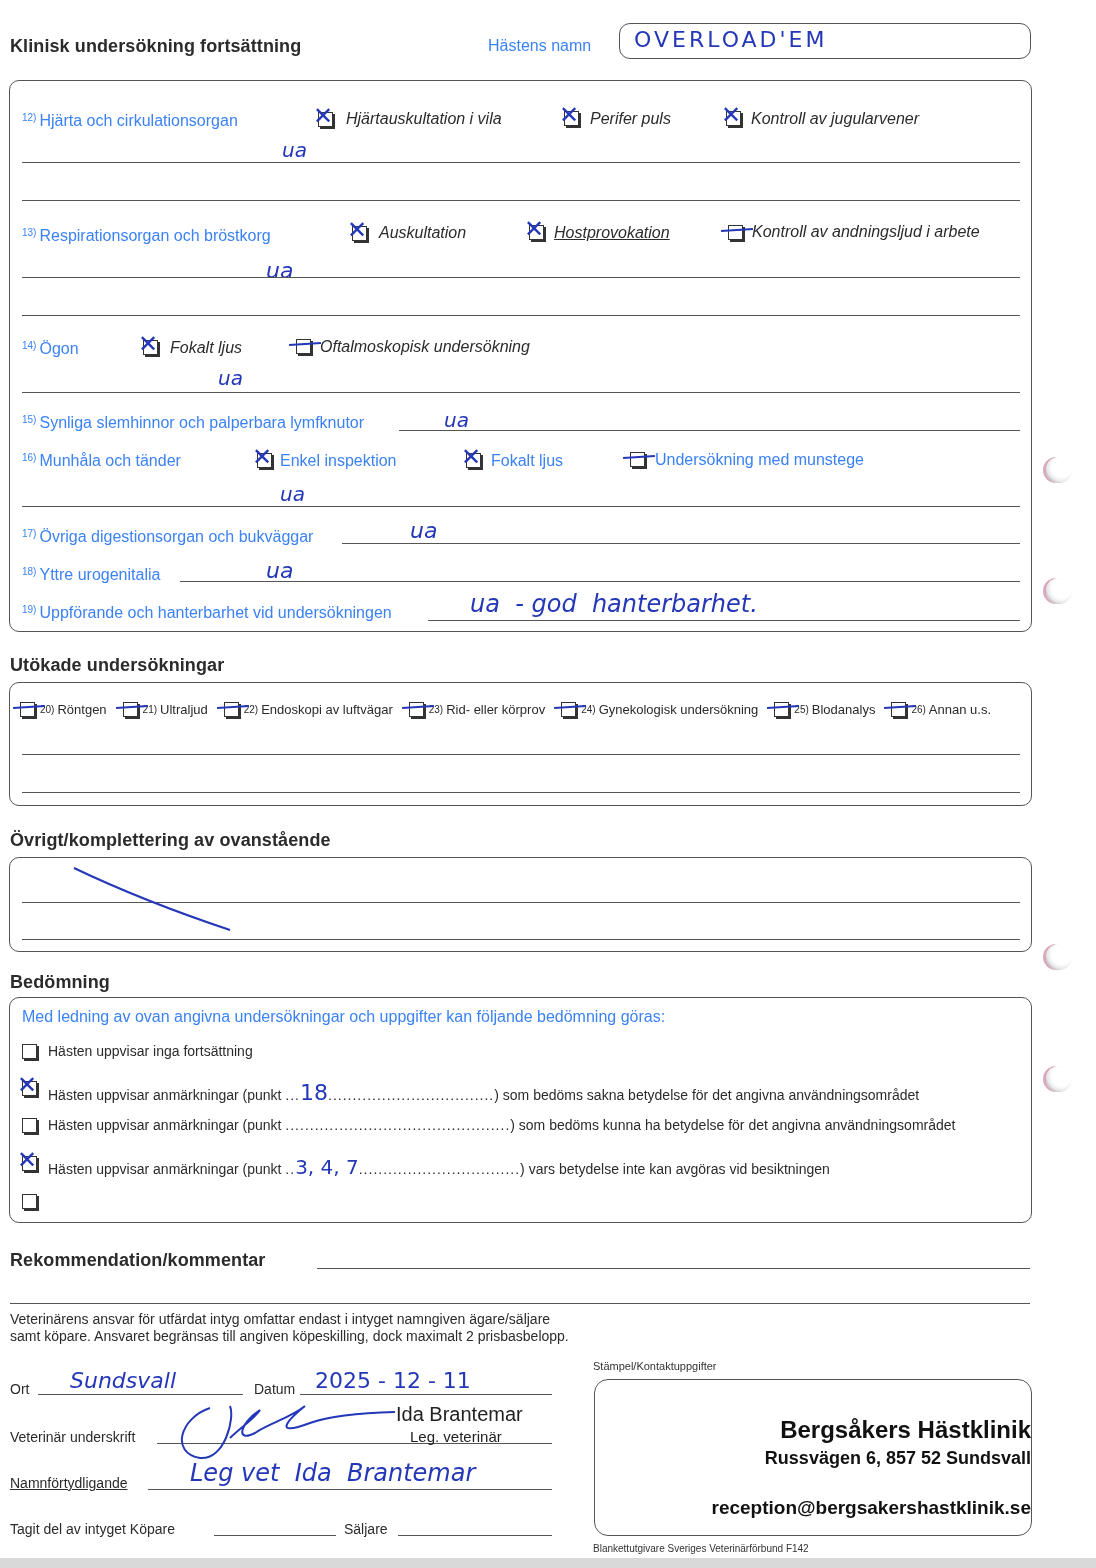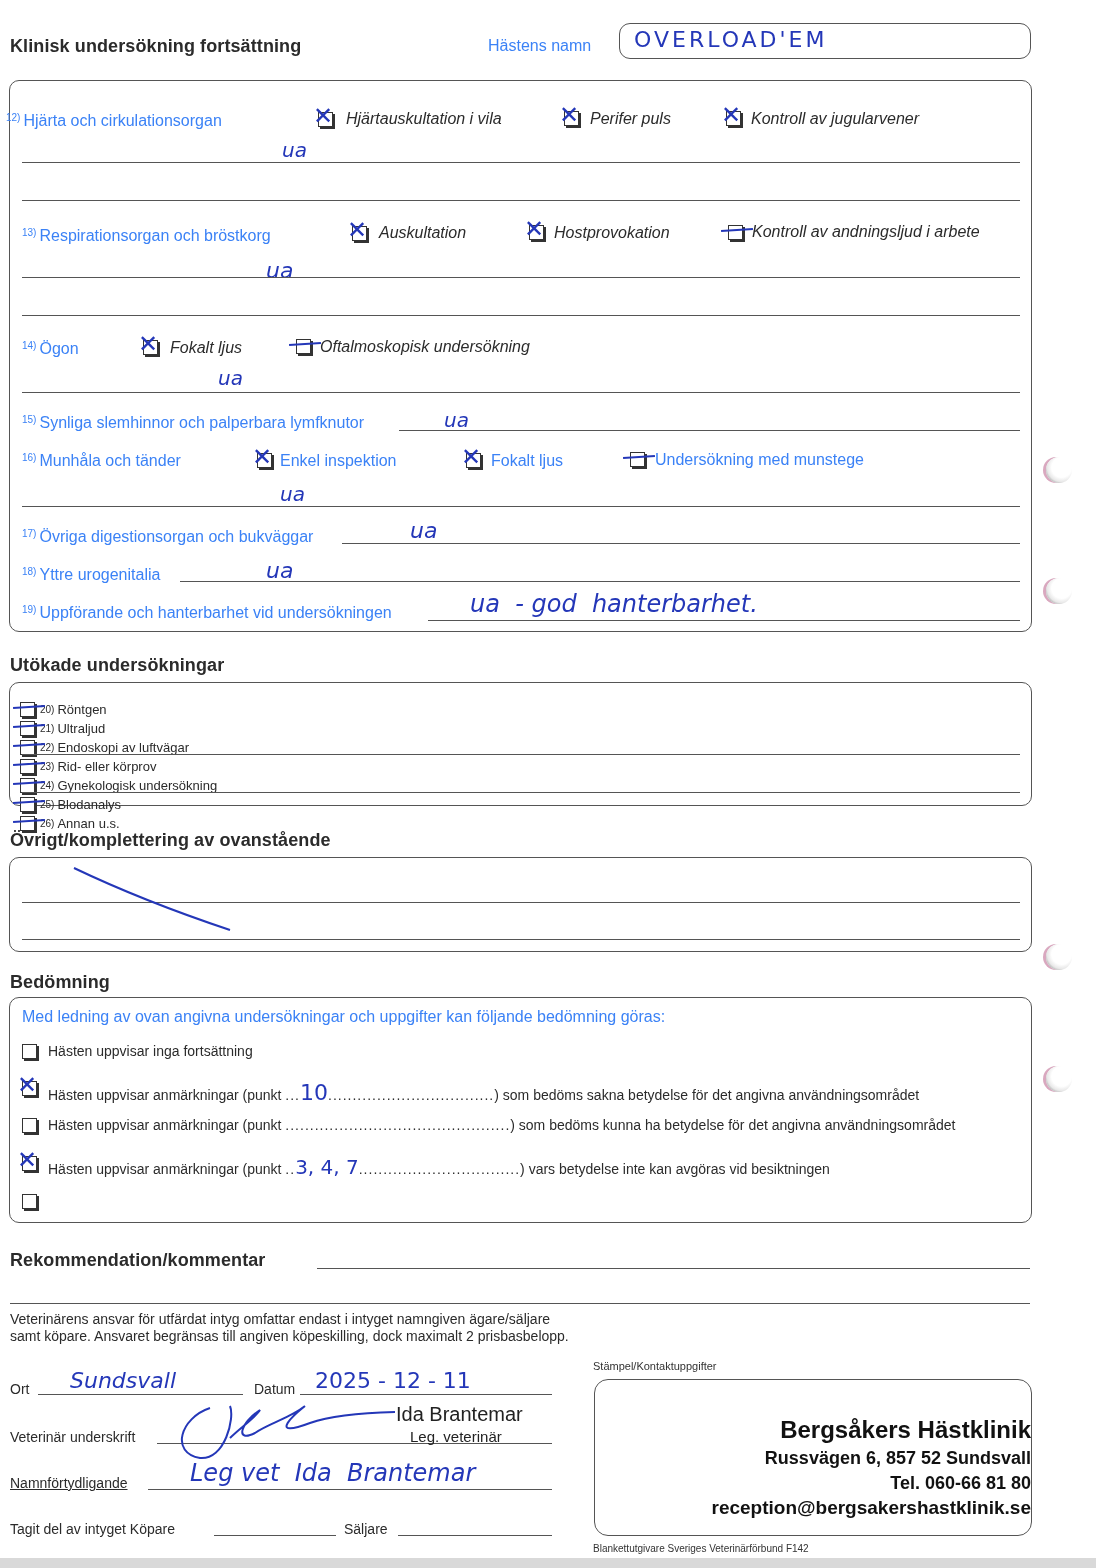--- a/index.html
+++ b/index.html
@@ -31,21 +31,21 @@
 <body>
 
 <div class="abs h-title" style="left:10px;top:36px;">Klinisk undersökning fortsättning</div>
 <div class="abs lbl" style="left:488px;top:37px;">Hästens namn</div>
 <div class="box" style="left:619px;top:23px;width:410px;height:34px;border-radius:11px;">
   <span class="ink" style="position:absolute;left:14px;top:3px;font-size:22px;font-style:normal;letter-spacing:3px;">OVERLOAD'EM</span>
 </div>
 
 <div class="box" style="left:9px;top:80px;width:1021px;height:550px;"></div>
 
-<div class="abs lbl" style="left:6px;top:112px;"><span class="sup">12)</span><span>Hjärta och cirkulationsorgan</span></div>
+<div class="abs lbl" style="left:22px;top:112px;"><span class="sup">12)</span><span>Hjärta och cirkulationsorgan</span></div>
 <div class="cb" style="left:318px;top:112px;">
     <span class="x">✕</span>
   </div>
 <div class="abs ital" style="left:346px;top:110px;">Hjärtauskultation i vila</div>
 <div class="cb" style="left:564px;top:111px;">
     <span class="x">✕</span>
   </div>
 <div class="abs ital" style="left:590px;top:110px;">Perifer puls</div>
 <div class="cb" style="left:726px;top:111px;">
     <span class="x">✕</span>
@@ -56,21 +56,21 @@
 <div class="rule" style="left:22px;top:200px;width:998px;"></div>
 
 <div class="abs lbl" style="left:22px;top:227px;"><span class="sup">13)</span><span>Respirationsorgan och bröstkorg</span></div>
 <div class="cb" style="left:352px;top:226px;">
     <span class="x">✕</span>
   </div>
 <div class="abs ital" style="left:379px;top:224px;">Auskultation</div>
 <div class="cb" style="left:529px;top:225px;">
     <span class="x">✕</span>
   </div>
-<div class="abs ital" style="left:554px;top:224px;">Hostprovokation</div>
+<div class="abs ital" style="left:554px;top:224px;text-decoration:underline;">Hostprovokation</div>
 <div class="cb" style="left:728px;top:225px;">
     <span class="strike"></span>
   </div>
 <div class="abs ital" style="left:752px;top:223px;">Kontroll av andningsljud i arbete</div>
 <div class="abs ink" style="left:266px;top:258px;font-size:22px;">ua</div>
 <div class="rule" style="left:22px;top:277px;width:998px;"></div>
 <div class="rule" style="left:22px;top:315px;width:998px;"></div>
 
 <div class="abs lbl" style="left:22px;top:340px;"><span class="sup">14)</span><span>Ögon</span></div>
 <div class="cb" style="left:143px;top:340px;">
@@ -111,21 +111,21 @@
 <div class="abs lbl" style="left:22px;top:566px;"><span class="sup">18)</span><span>Yttre urogenitalia</span></div>
 <div class="rule" style="left:180px;top:581px;width:840px;"></div>
 <div class="abs ink" style="left:266px;top:558px;font-size:22px;">ua</div>
 
 <div class="abs lbl" style="left:22px;top:604px;"><span class="sup">19)</span><span>Uppförande och hanterbarhet vid undersökningen</span></div>
 <div class="rule" style="left:428px;top:620px;width:592px;"></div>
 <div class="abs ink" style="left:470px;top:590px;font-size:24px;white-space:pre;">ua  - god  hanterbarhet.</div>
 
 <div class="abs h-title" style="left:10px;top:655px;">Utökade undersökningar</div>
 <div class="box" style="left:9px;top:682px;width:1021px;height:122px;"></div>
-<div class="abs" style="left:20px;top:702px;display:flex;align-items:flex-start;gap:4px;font-size:13px;white-space:nowrap;flex-direction:column;">
+<div class="abs" style="left:20px;top:702px;display:flex;align-items:flex-end;gap:16px;font-size:13px;white-space:nowrap;">
   <span style="display:inline-flex;align-items:center;">
       <span class="cb" style="position:relative;display:inline-block;">
         <span class="strike"></span>
       </span>
       <span class="sup" style="margin-left:5px;">20)</span>
       <span>Röntgen</span>
     </span>
   <span style="display:inline-flex;align-items:center;">
       <span class="cb" style="position:relative;display:inline-block;">
         <span class="strike"></span>
@@ -183,21 +183,21 @@
 <div class="abs h-title" style="left:10px;top:972px;">Bedömning</div>
 <div class="box" style="left:9px;top:997px;width:1021px;height:224px;"></div>
 <div class="abs lbl" style="left:22px;top:1008px;font-size:16px;">Med ledning av ovan angivna undersökningar och uppgifter kan följande bedömning göras:</div>
 
 <div class="cb" style="left:22px;top:1044px;"></div>
 <div class="abs small" style="left:48px;top:1043px;"><span>Hästen uppvisar inga fortsättning</span></div>
 
 <div class="cb" style="left:22px;top:1081px;">
     <span class="x">✕</span>
   </div>
-<div class="abs small" style="left:48px;top:1080px;"><span>Hästen uppvisar anmärkningar (punkt </span><span class="dots">...</span><span class="ink" style="font-size:22px;font-style:normal;">10</span><span class="dots">..................................</span><span>) som bedöms sakna betydelse för det angivna användningsområdet</span></div>
+<div class="abs small" style="left:48px;top:1080px;"><span>Hästen uppvisar anmärkningar (punkt </span><span class="dots">...</span><span class="ink" style="font-size:22px;font-style:normal;">18</span><span class="dots">..................................</span><span>) som bedöms sakna betydelse för det angivna användningsområdet</span></div>
 
 <div class="cb" style="left:22px;top:1118px;"></div>
 <div class="abs small" style="left:48px;top:1117px;"><span>Hästen uppvisar anmärkningar (punkt </span><span class="dots">..............................................</span><span>) som bedöms kunna ha betydelse för det angivna användningsområdet</span></div>
 
 <div class="cb" style="left:22px;top:1156px;">
     <span class="x">✕</span>
   </div>
 <div class="abs small" style="left:48px;top:1155px;"><span>Hästen uppvisar anmärkningar (punkt </span><span class="dots">..</span><span class="ink" style="font-size:20px;font-style:normal;">3, 4, 7</span><span class="dots">.................................</span><span>) vars betydelse inte kan avgöras vid besiktningen</span></div>
 
 <div class="cb" style="left:22px;top:1194px;"></div>
@@ -230,21 +230,20 @@
 
 <div class="abs small" style="left:10px;top:1521px;">Tagit del av intyget Köpare</div>
 <div class="rule" style="left:214px;top:1535px;width:122px;"></div>
 <div class="abs small" style="left:344px;top:1521px;">Säljare</div>
 <div class="rule" style="left:398px;top:1535px;width:154px;"></div>
 
 <div class="abs" style="left:593px;top:1360px;font-size:11px;color:#333;">Stämpel/Kontaktuppgifter</div>
 <div class="box" style="left:594px;top:1379px;width:436px;height:155px;border-radius:14px;">
   <div class="stamp-line" style="position:absolute;left:0;right:0;top:36px;font-size:24px;">Bergsåkers Hästklinik</div>
   <div class="stamp-line" style="position:absolute;left:0;right:0;top:68px;font-size:18px;">Russvägen 6, 857 52  Sundsvall</div>
-  <div class="stamp-line" style="position:absolute;left:0;right:0;top:93px;font-size:18px;">Tel. 060-66 81 80</div>
   <div class="stamp-line" style="position:absolute;left:0;right:0;top:117px;font-size:19px;">reception@bergsakershastklinik.se</div>
 </div>
 <div class="abs" style="left:593px;top:1543px;font-size:10px;color:#333;">Blankettutgivare Sveriges Veterinärförbund F142</div>
 
 <div class="hole" style="left:1046px;top:457px;"></div>
 <div class="hole" style="left:1046px;top:578px;"></div>
 <div class="hole" style="left:1046px;top:944px;"></div>
 <div class="hole" style="left:1046px;top:1066px;"></div>
 
 <div class="bottom-strip"></div>

